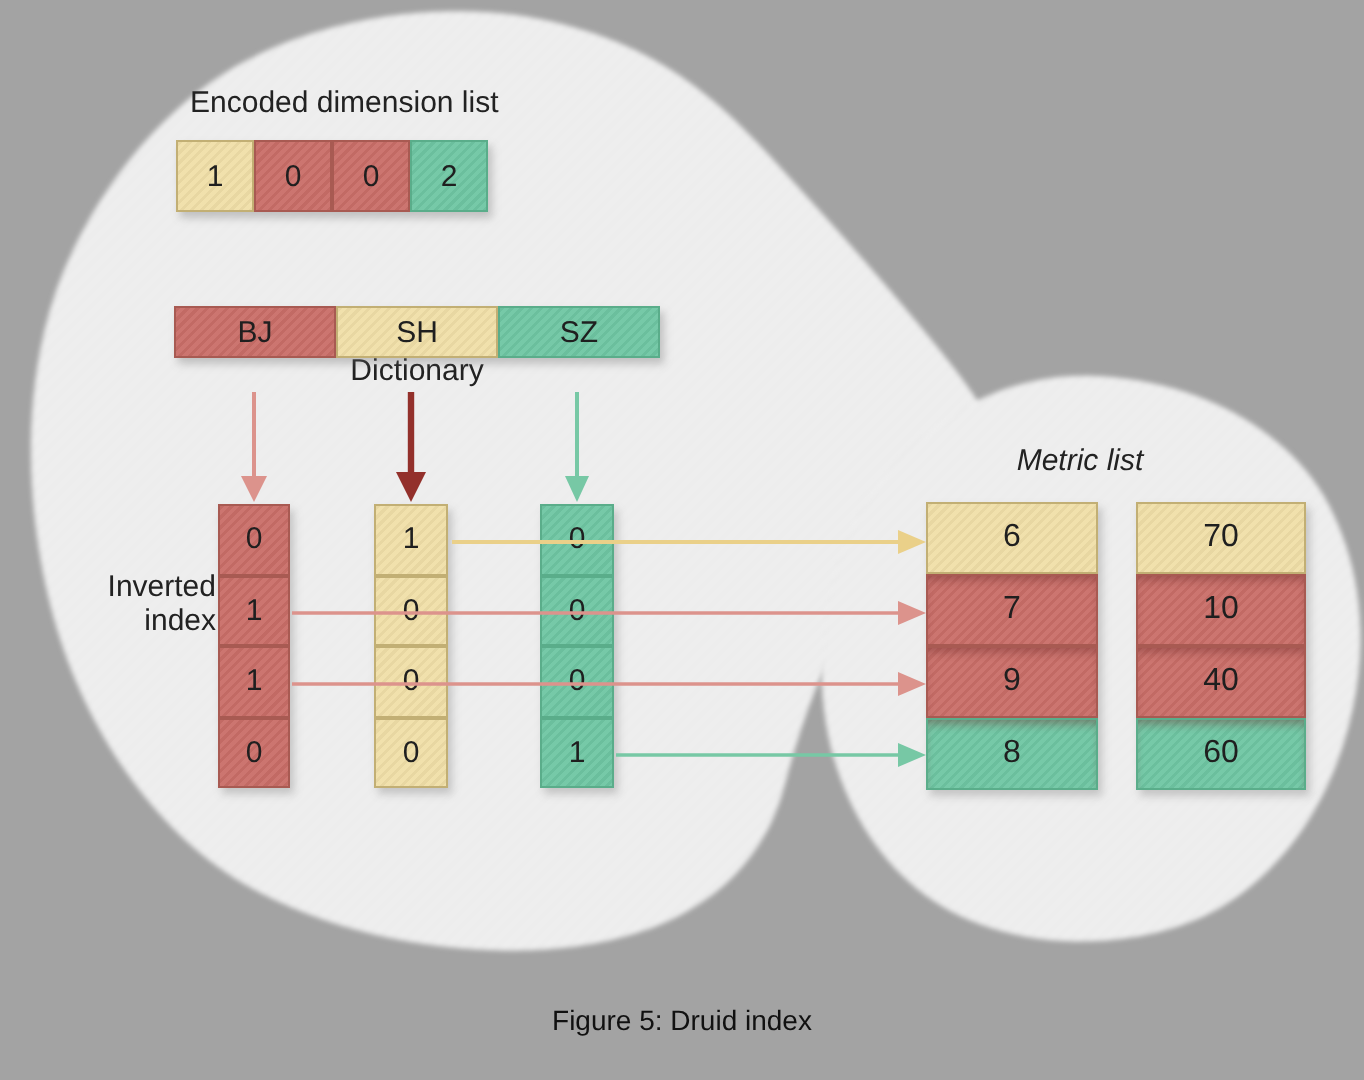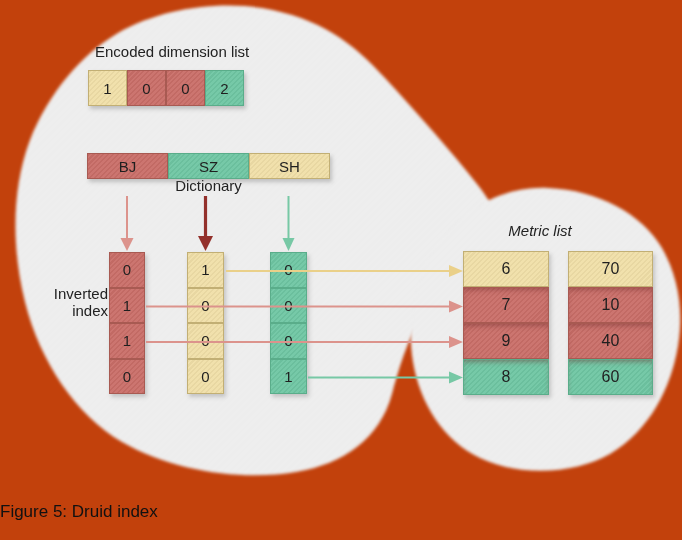--- a/index.html
+++ b/index.html
@@ -1,20 +1,20 @@
 <!DOCTYPE html>
 <html style="--cell-yellow: #F0DFA8; --cell-yellow-border: #C2AF74; --cell-red: #C96E68; --cell-red-border: #A85A52; --cell-green: #6FC6A3; --cell-green-border: #5AAD8A; --arrow-yellow: #EAD089; --arrow-pink: #DC938C; --arrow-dark-red: #93302B; --arrow-green: #77C8A5; --blob-fill: #EFEFEF; --blob-hatch: #E7E7E7; --text: #222222;"><head>
 <meta charset="utf-8">
 <style>
   html,body{margin:0;padding:0;background:#ffffff;}
   .canvas{
     position:relative;width:682px;height:540px;overflow:hidden;
     font-family:"Liberation Sans","DejaVu Sans",sans-serif;
     color:var(--text,#222);
-    background:#c2410c;
+    background:#a3a3a3;
   }
   svg.layer{position:absolute;left:0;top:0;pointer-events:none;}
   .blobs{z-index:0;}
   .arrows{z-index:5;}
 
   .label{position:absolute;z-index:2;font-size:15px;color:var(--text,#222);white-space:nowrap;}
   .enc-label{left:95px;top:43px;}
   .dict-label{left:87px;top:133px;width:243px;text-align:center;margin-top:44px;}
   .ii-label{left:18px;top:286px;width:90px;text-align:right;line-height:16.5px;white-space:normal;}
   .metric-label{left:455px;top:222px;width:170px;text-align:center;font-style:italic;}
@@ -34,21 +34,21 @@
   .dict-row{left:87px;top:153px;}
   .dict-row .cell{width:81px;height:26px;}
 
   .vcol{position:absolute;display:flex;flex-direction:column;z-index:2;box-shadow:2px 3px 4px rgba(120,120,120,0.35);}
   .ii-col{top:252px;}
   .ii-col .cell{height:35.5px;}
   .metric-col{top:251px;}
   .metric-col .cell{height:36px;font-size:16px;}
   .metric-col .cell + .cell{box-shadow:inset 0 4px 5px -2px rgba(110,45,45,0.45);}
 
-  .caption{position:absolute;left:0;right:0;top:502px;text-align:left;font-size:17px;color:#111;z-index:2;}
+  .caption{position:absolute;left:0;right:0;top:502px;text-align:center;font-size:14px;color:#111;z-index:2;}
 </style>
 </head>
 <body>
 
 <div class="canvas">
 
   <svg class="layer blobs" width="682" height="540" viewBox="0 0 682 540">
     <defs>
       <pattern id="hatch" width="5" height="5" patternUnits="userSpaceOnUse" patternTransform="rotate(45)">
         <rect width="5" height="5" fill="#EFEFEF"></rect>
@@ -90,22 +90,22 @@
 
   <div class="hrow enc-row">
       <div class="cell c-yellow">1</div>
       <div class="cell c-red">0</div>
       <div class="cell c-red">0</div>
       <div class="cell c-green">2</div>
     </div>
 
   <div class="hrow dict-row">
       <div class="cell c-red">BJ</div>
+      <div class="cell c-yellow">SH</div>
       <div class="cell c-green">SZ</div>
-      <div class="cell c-yellow">SH</div>
     </div>
 
   <div class="vcol ii-col" style="left:109px;width:36px">
       <div class="cell c-red">0</div>
       <div class="cell c-red">1</div>
       <div class="cell c-red">1</div>
       <div class="cell c-red">0</div>
     </div>
   <div class="vcol ii-col" style="left:187px;width:37px">
       <div class="cell c-yellow">1</div>

